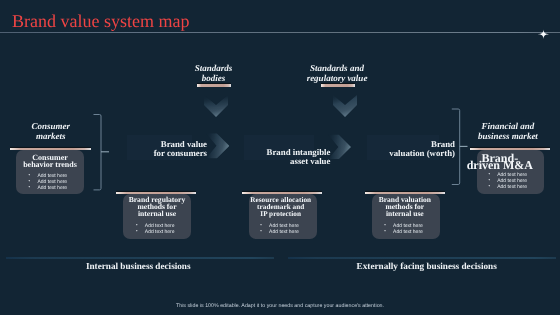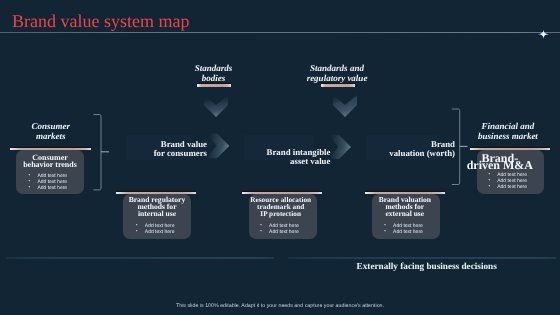--- a/index.html
+++ b/index.html
@@ -160,40 +160,41 @@
         <div><i>•</i>Add text here</div>
         <div><i>•</i>Add text here</div>
       </div>
   </div>
 
   <div>
     <div class="cardline" style="left:364.6px;top:191.7px;width:80.5px;"></div>
     <div class="card" style="left:371.7px;top:194px;width:68.2px;height:44.5px;"></div>
     <div class="cardh" style="left:354.8px;top:197.2px;width:100px;font-size:7.5px;line-height:6.95px;">Brand valuation
 methods for
-external use</div>
+internal use</div>
     <div class="bul" style="left:384.3px;top:221.8px;">
         <div><i>•</i>Add text here</div>
         <div><i>•</i>Add text here</div>
       </div>
   </div>
 
   <div>
     <div class="cardline" style="left:469.5px;top:147.8px;width:80.9px;"></div>
     <div class="card" style="left:476.5px;top:150.1px;width:67.8px;height:43.6px;"></div>
     <div class="cardh" style="left:459.8px;top:155.4px;width:80px;font-size:12px;line-height:6.8px;text-align:center;">Brand-
 driven M&amp;A</div>
     <div class="bul" style="left:488.4px;top:170.9px;">
         <div><i>•</i>Add text here</div>
         <div><i>•</i>Add text here</div>
         <div><i>•</i>Add text here</div>
       </div>
   </div>
 
   <div class="botline" style="left:6.4px;width:267.6px;
        background:linear-gradient(90deg,#15324a 0%,#1c3a50 10%,#1e3e54 50%,#21445b 92%,#1d3a4e 100%);"></div>
+  <div class="botlbl" style="left:85.9px;">Internal business decisions</div>
 
   <div class="botline" style="left:288px;width:267.7px;
        background:linear-gradient(90deg,#15324a 0%,#1c3a50 10%,#1e3e54 50%,#21445b 92%,#1d3a4e 100%);"></div>
   <div class="botlbl" style="left:356.6px;">Externally facing business decisions</div>
 
   <div class="foot">This slide is 100% editable. Adapt it to your needs and capture your audience's attention.</div>
 </div>
 
 </body></html>

